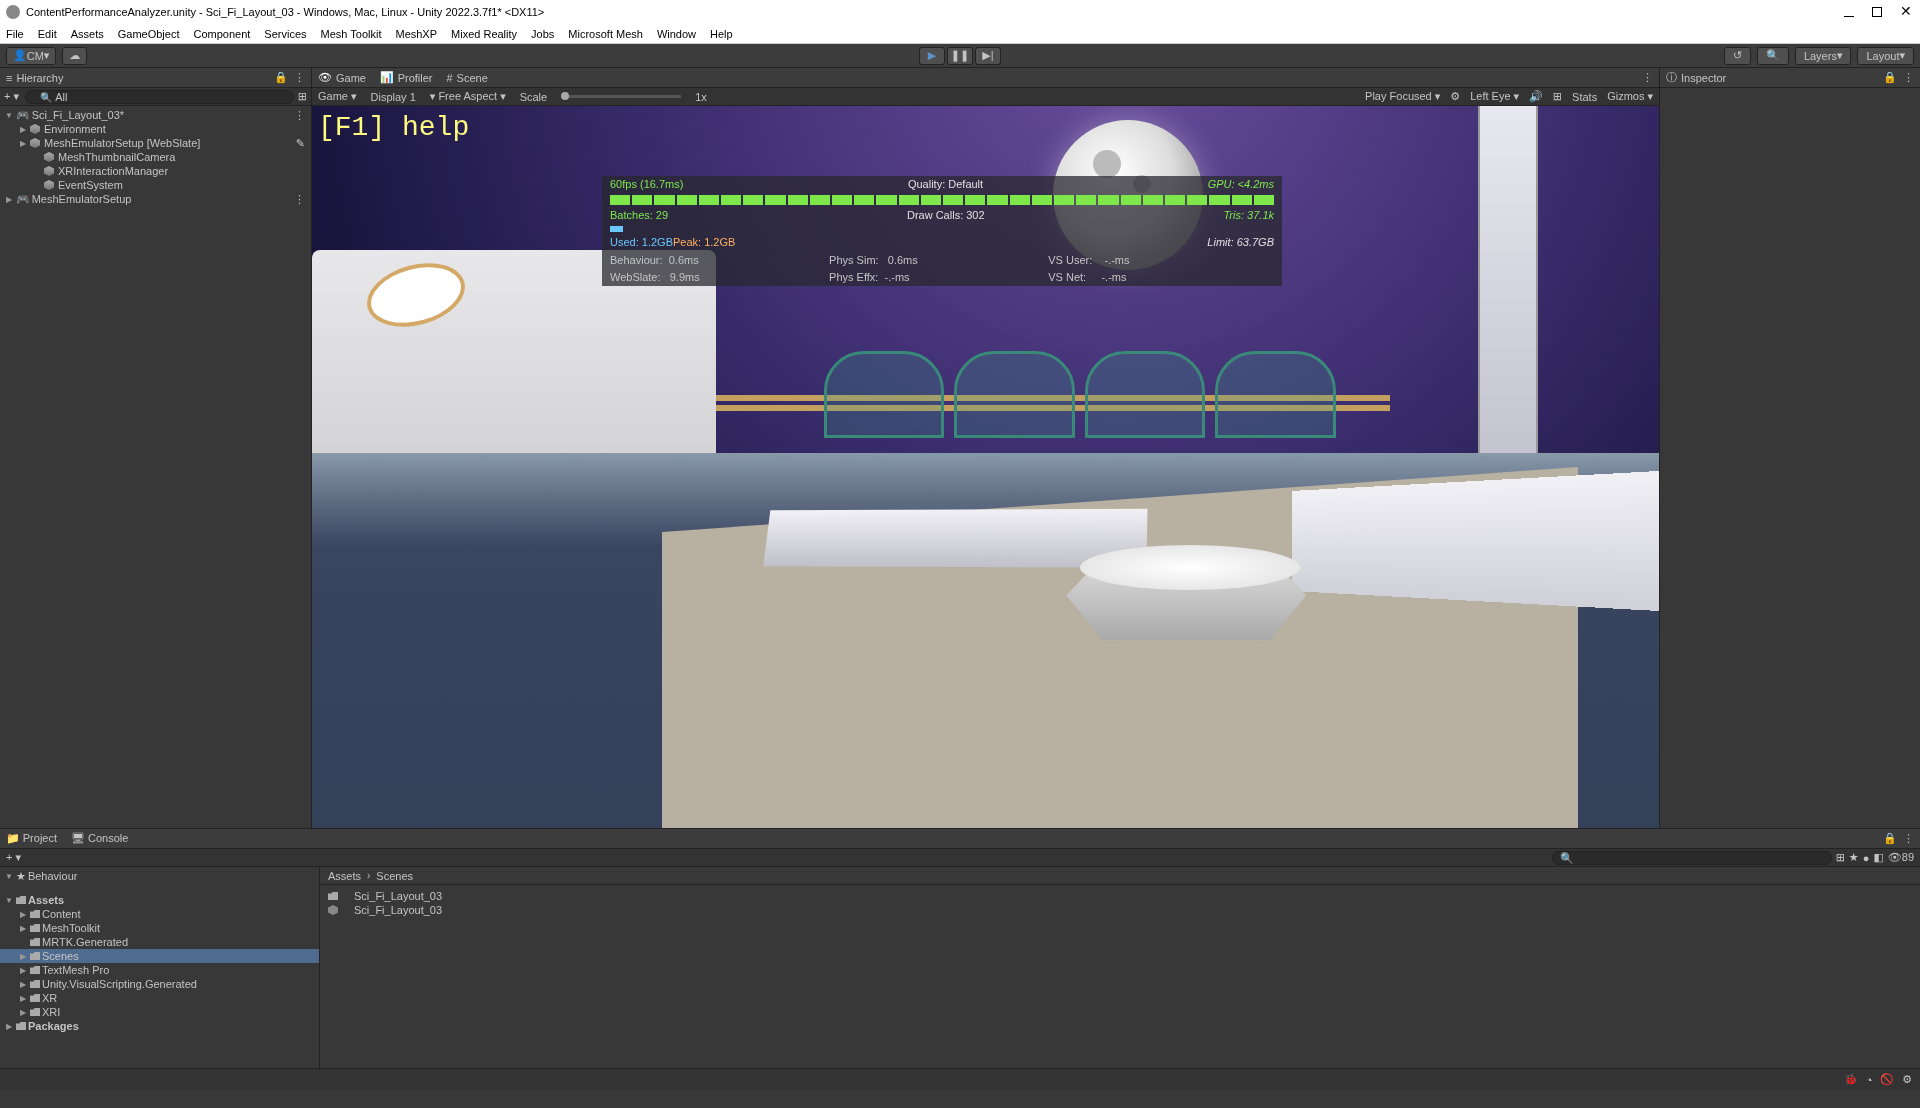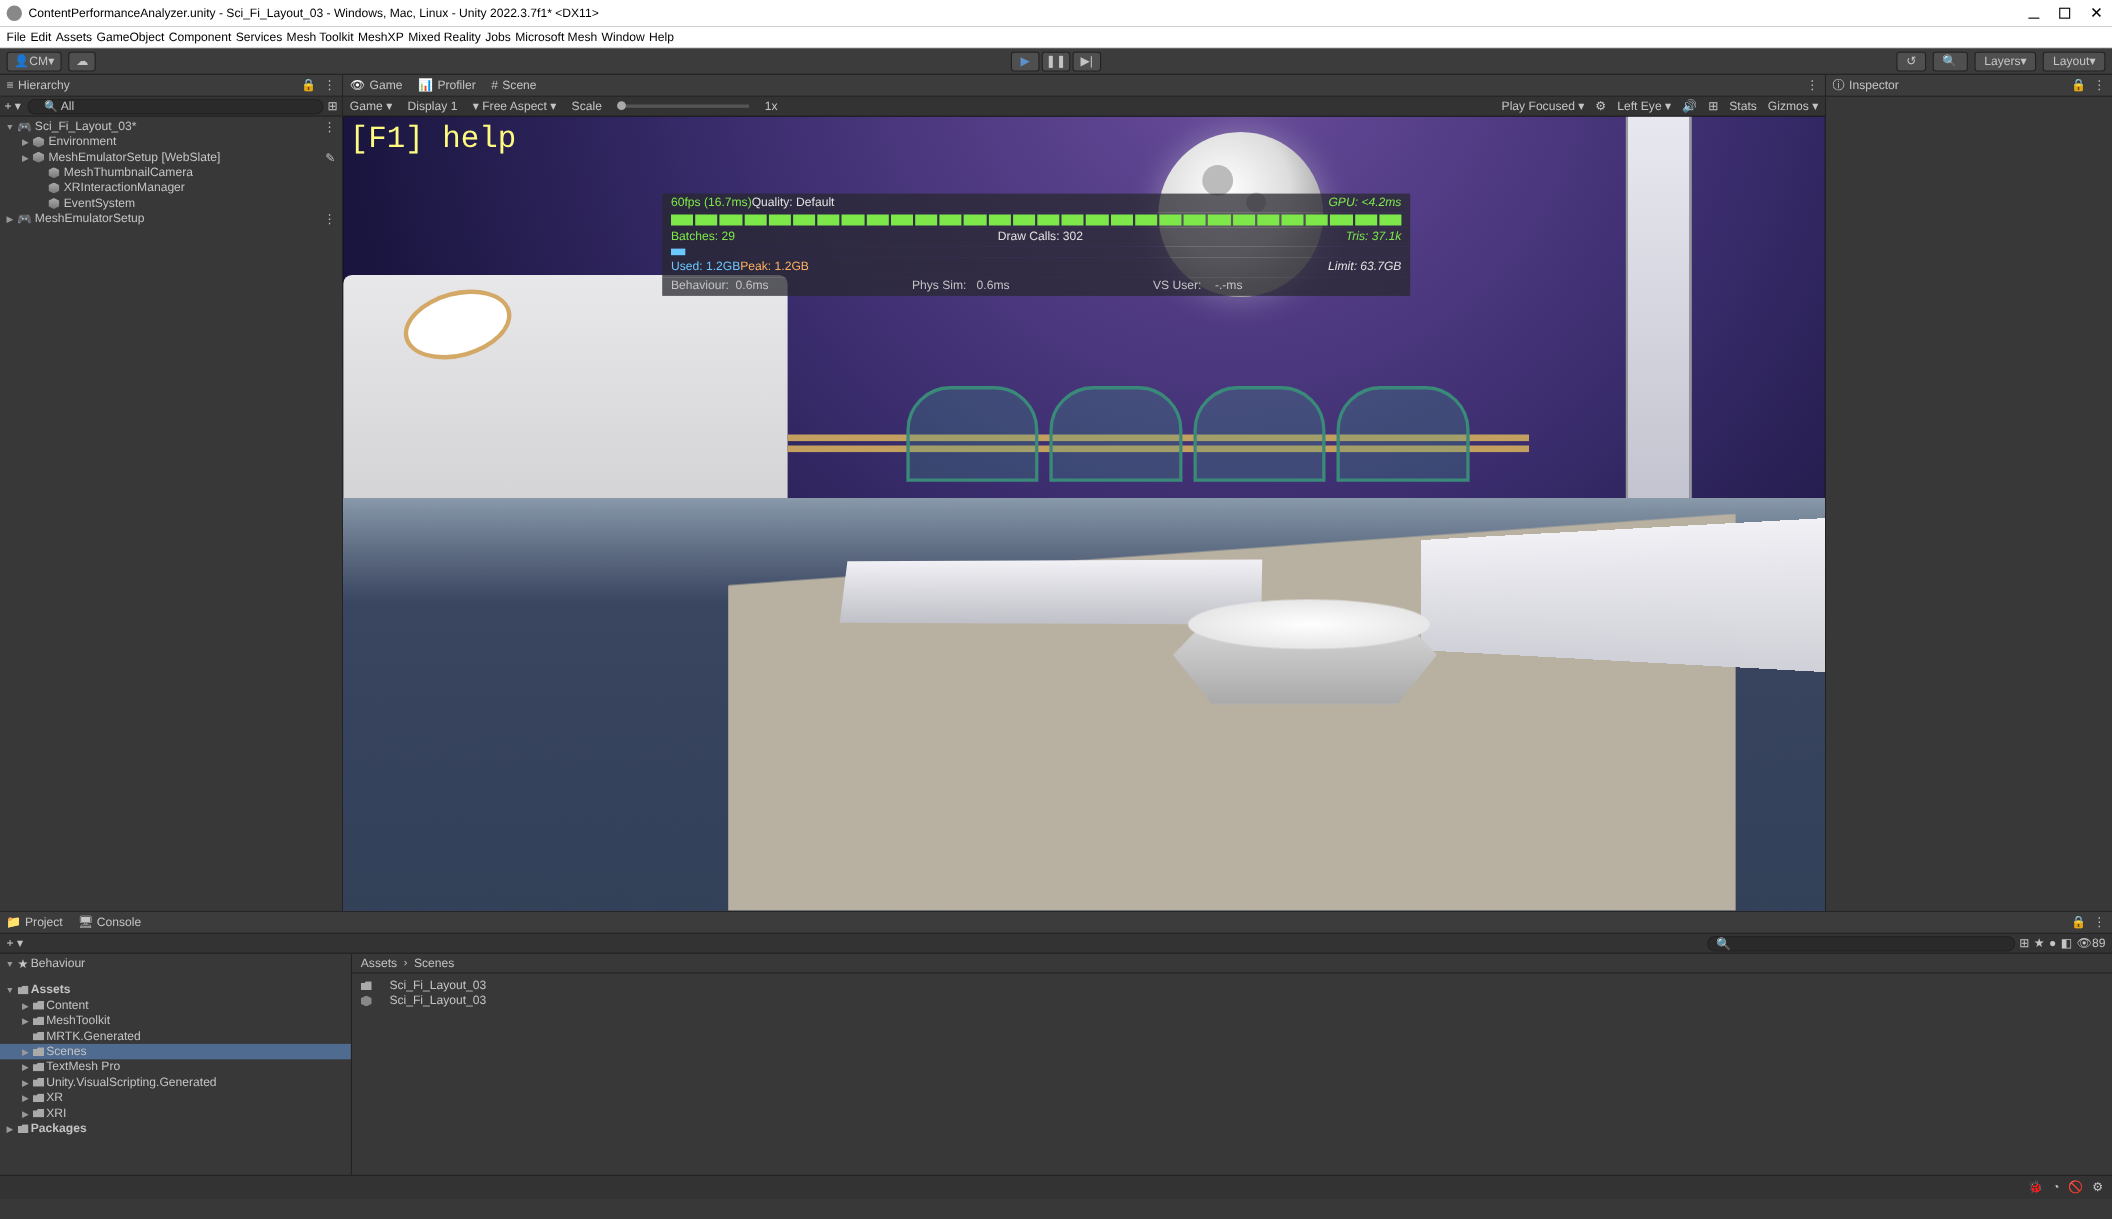--- a/index.html
+++ b/index.html
@@ -4,21 +4,21 @@
 <style>
 *{margin:0;padding:0;box-sizing:border-box;font-family:"Segoe UI",Arial,sans-serif;font-size:11px;color:#c4c4c4;user-select:none}
 body{background:#383838;width:1920px;height:1108px;overflow:hidden;position:relative}
 
 .title-bar{height:24px;background:#fff;display:flex;align-items:center;padding:0 6px;color:#000}
 .title-bar .icon{width:14px;height:14px;background:#888;border-radius:50%;margin-right:6px}
 .title-bar .title{color:#000;flex:1}
 .win-controls{display:flex;gap:18px;align-items:center;margin-right:4px}
 .win-controls span{width:10px;height:10px;display:inline-block}
 
-.menu-bar{height:20px;background:#fff;display:flex;align-items:center;padding:0 6px;gap:4px;border-bottom:1px solid #ccc}
+.menu-bar{height:20px;background:#fff;display:flex;align-items:center;padding:0 6px;gap:14px;border-bottom:1px solid #ccc}
 .menu-bar span{color:#000;cursor:default}
 
 .tool-bar{height:24px;background:#3c3c3c;display:flex;align-items:center;padding:0 6px;border-bottom:1px solid #222;position:relative}
 .tool-left{display:flex;gap:6px;align-items:center}
 .tool-left .btn{background:#4f4f4f;border:1px solid #222;border-radius:3px;height:18px;padding:0 6px;display:flex;align-items:center}
 .tool-center{position:absolute;left:50%;transform:translateX(-50%);display:flex;gap:2px}
 .tool-center .play{width:26px;height:18px;background:#4f4f4f;border:1px solid #222;border-radius:3px;display:flex;align-items:center;justify-content:center;color:#5c92c9}
 .tool-right{margin-left:auto;display:flex;gap:6px;align-items:center}
 .tool-right .btn{background:#4f4f4f;border:1px solid #222;border-radius:3px;height:18px;padding:0 8px;display:flex;align-items:center}
 
@@ -228,21 +228,21 @@
       <div class="floor-pad"></div>
       <div class="bench"></div>
       <div class="bench2"></div>
       <div class="table"></div>
       <div class="table-top"></div>
 
       <div class="help-text">[F1] help</div>
       <div class="stats-overlay">
         <div class="stats-row">
             <span class="g">60fps (16.7ms)</span>
-            <span class="w" style="flex:1;text-align:left">Quality: Default</span>
+            <span class="w" style="flex:1;text-align:center">Quality: Default</span>
             <span class="g i">GPU: &lt;4.2ms</span>
           </div>
         <div class="bar">
             <div></div>
             <div></div>
             <div></div>
             <div></div>
             <div></div>
             <div></div>
             <div></div>
@@ -280,20 +280,25 @@
           </div>
         <div class="stats-row">
             <span class="b">Used: 1.2GB</span>
             <span class="o" style="flex:1;text-align:left">Peak: 1.2GB</span>
             <span class="w i">Limit: 63.7GB</span>
           </div>
         <div class="stats-row">
           <span class="g" style="width:33%"><span>Behaviour:</span>  <span>0.6ms</span></span>
           <span class="o" style="width:33%"><span>Phys Sim:</span>   <span>0.6ms</span></span>
           <span class="w" style="width:33%"><span>VS User:</span>    <span>-.-ms</span></span>
+        </div>
+        <div class="stats-row">
+          <span class="g" style="width:33%"><span>WebSlate:</span>   <span>9.9ms</span></span>
+          <span class="w" style="width:33%"><span>Phys Effx:</span>  <span>-.-ms</span></span>
+          <span class="w" style="width:33%"><span>VS Net:</span>     <span>-.-ms</span></span>
         </div>
       </div>
     </div>
   </div>
 
   <div class="inspector">
     <div class="panel-tab">
       <div class="tab">ⓘ <span>Inspector</span></div>
       <div class="right">
         <span>🔒</span>

